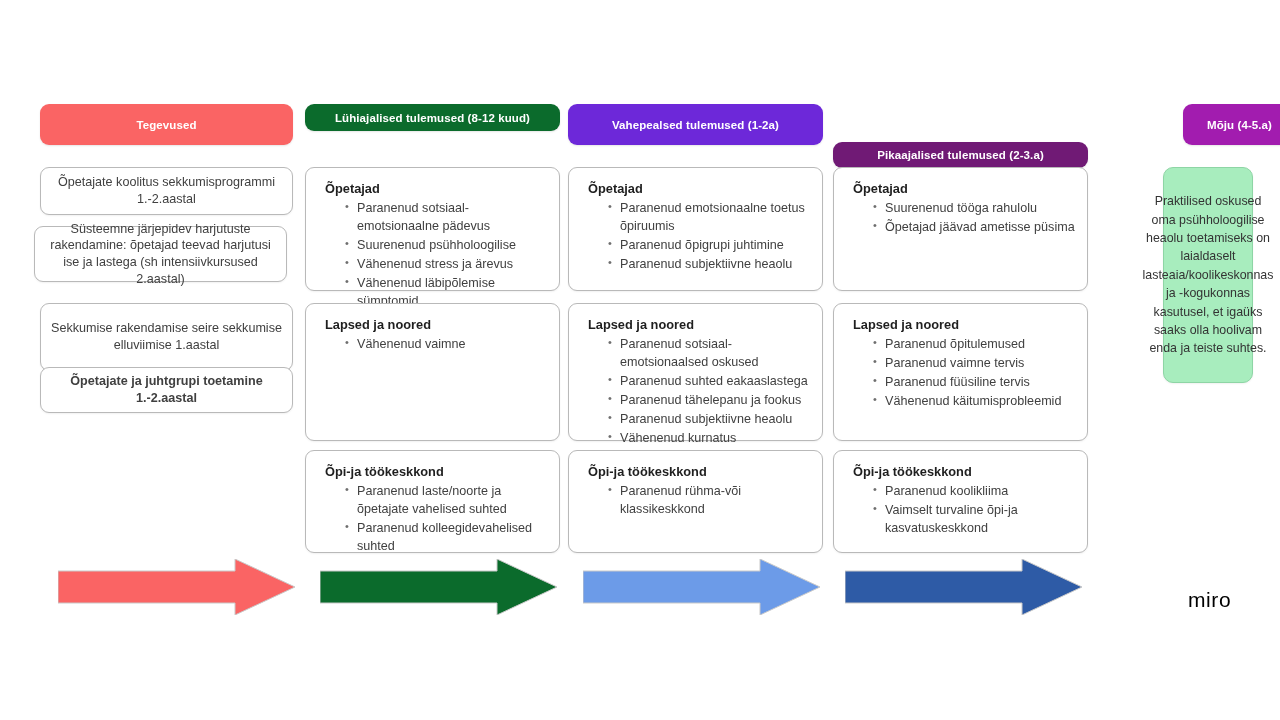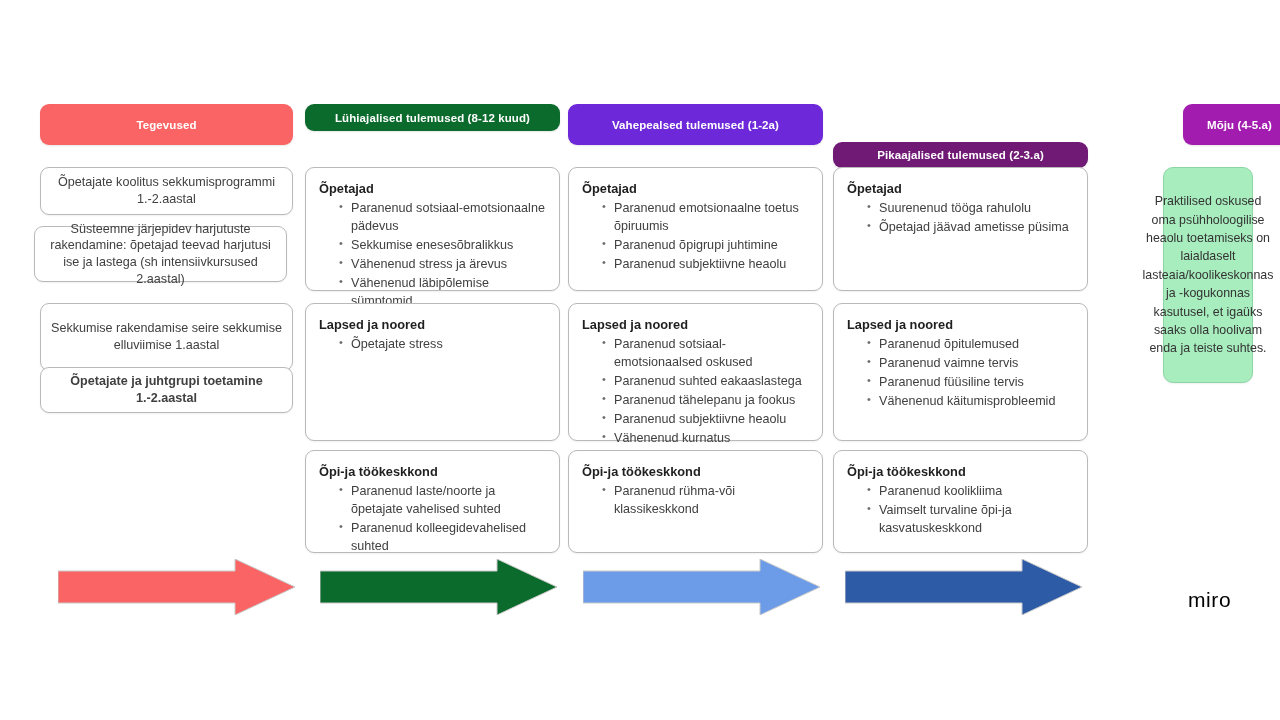--- a/index.html
+++ b/index.html
@@ -56,21 +56,21 @@
     justify-content: center;
     text-align: center;
     padding: 6px 9px;
     font-size: 12.6px;
     line-height: 1.32;
     color: #404040;
   }
 
   
   .out {
-    padding: 12px 12px 10px 13px;
+    padding: 12px 12px 10px 19px;
     font-size: 12.6px;
     line-height: 1.42;
     color: #404040;
   }
   .out h4 {
     margin: 0 0 2px 0;
     font-size: 12.8px;
     font-weight: bold;
     color: #1f1f1f;
   }
@@ -164,30 +164,30 @@
   </div>
 
   <div class="card act" style="left:40px; top:367px; width:253px; height:46px;font-weight:bold;">
     <span>Õpetajate ja juhtgrupi toetamine 1.-2.aastal</span>
   </div>
 
   <div class="card out" style="left:305px; top:167px; width:255px; height:124px;">
     <h4>Õpetajad</h4>
     <ul>
       <li>Paranenud sotsiaal-emotsionaalne pädevus</li>
-      <li>Sekkumise enesesõbralikkus</li>
+      <li>Suurenenud psühholoogilise</li>
       <li>Vähenenud stress ja ärevus</li>
       <li>Vähenenud läbipõlemise sümptomid</li>
     </ul>
   </div>
 
   <div class="card out" style="left:305px; top:303px; width:255px; height:138px;">
     <h4>Lapsed ja noored</h4>
     <ul>
-      <li>Õpetajate stress</li>
+      <li>Vähenenud vaimne</li>
     </ul>
   </div>
 
   <div class="card out" style="left:305px; top:450px; width:255px; height:103px;">
     <h4>Õpi-ja töökeskkond</h4>
     <ul>
       <li>Paranenud laste/noorte ja õpetajate vahelised suhted</li>
       <li>Paranenud kolleegidevahelised suhted</li>
     </ul>
   </div>

